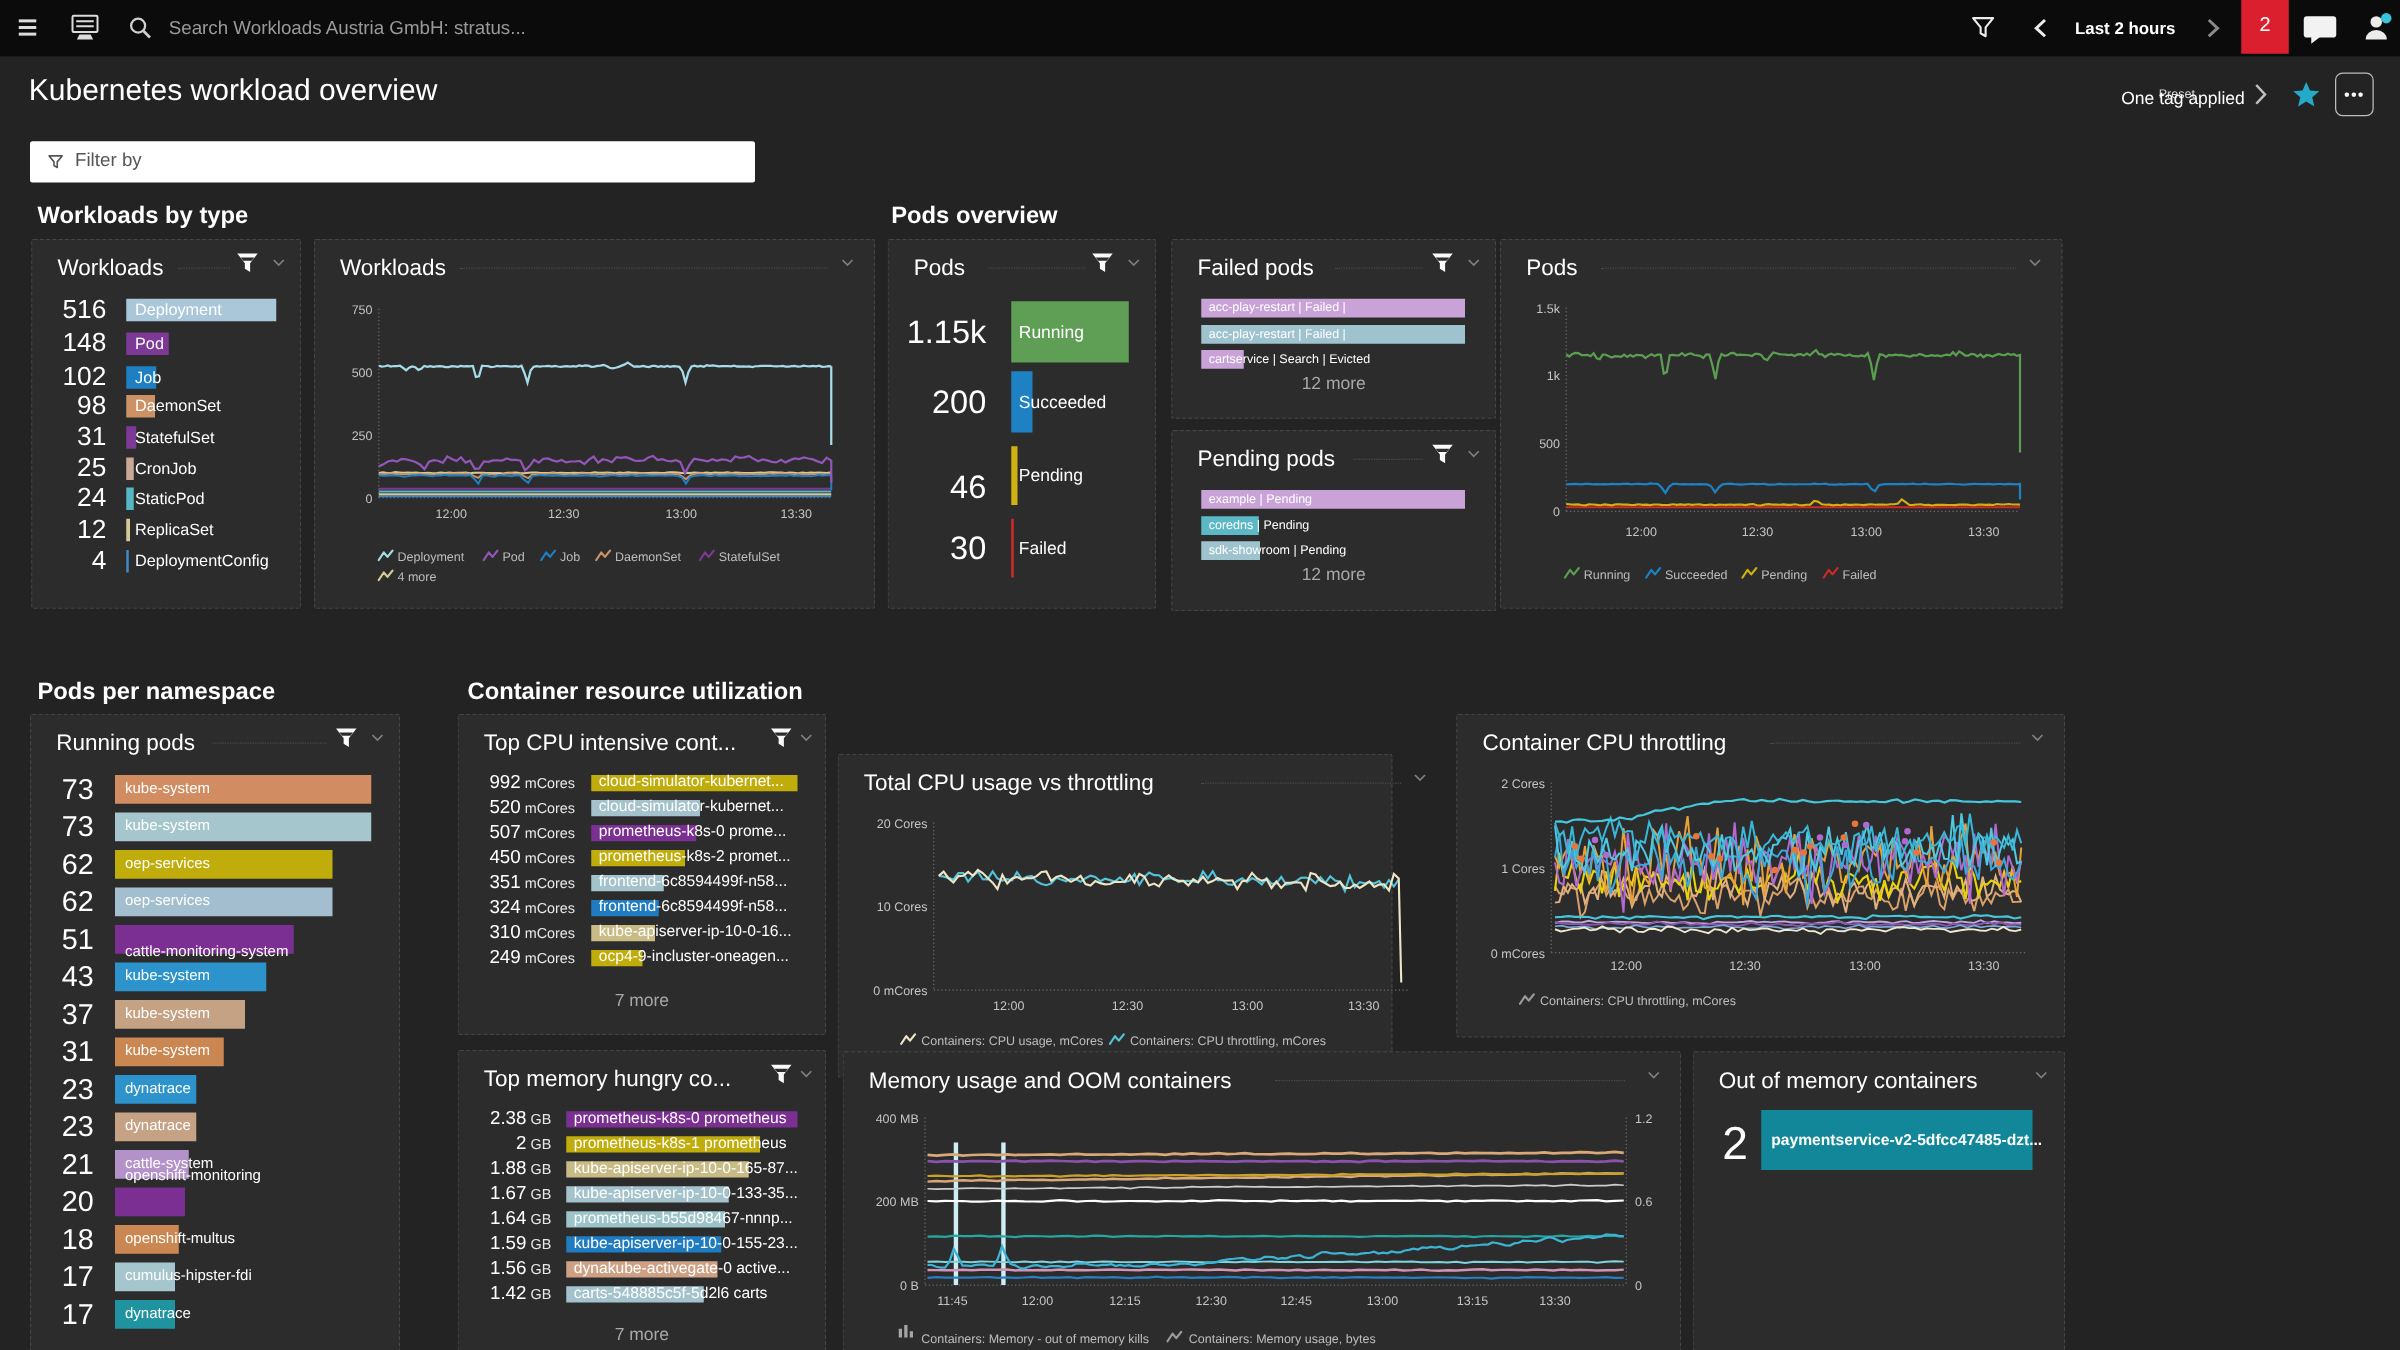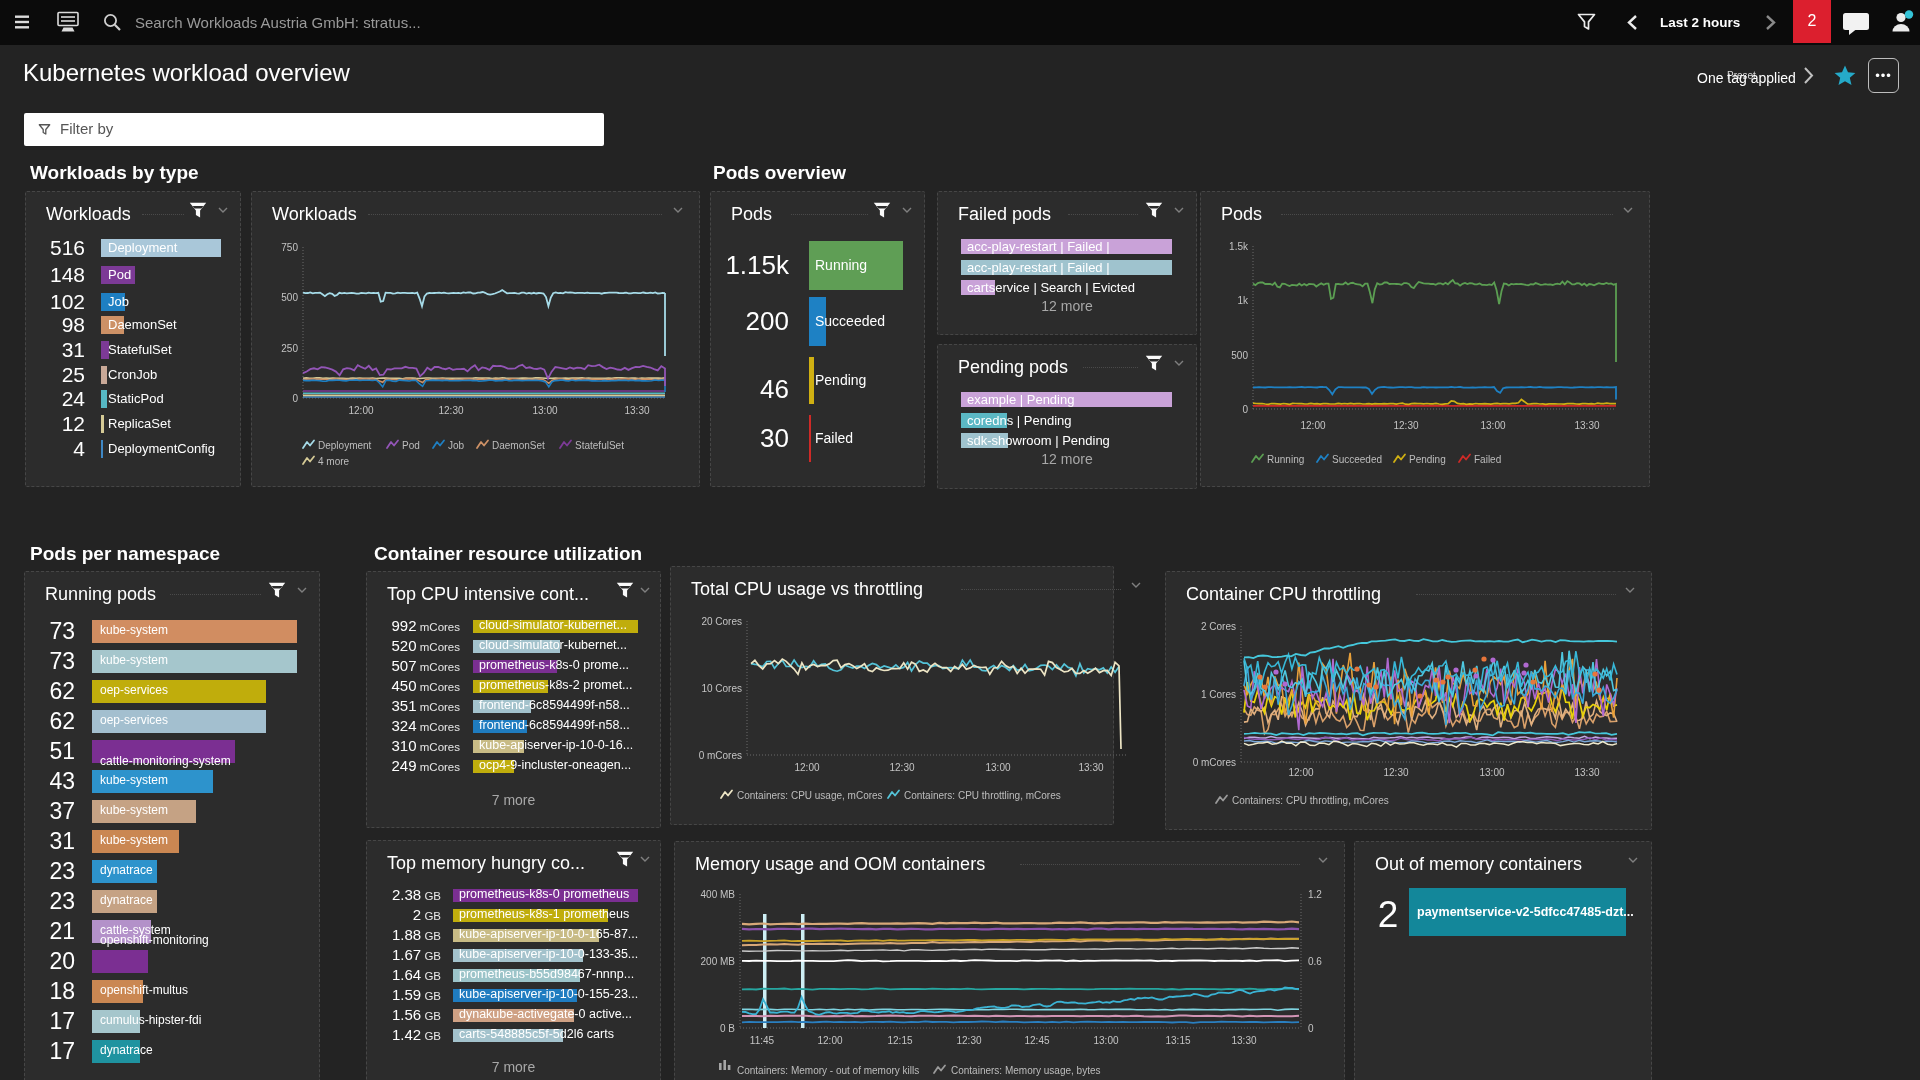--- a/index.html
+++ b/index.html
@@ -7,21 +7,21 @@
 .sec{position:absolute;font-size:19px;font-weight:bold;color:#fff}
 .card{position:absolute;background:#2c2c2c;border:1px dashed #464646;border-radius:2px}
 .ct{position:absolute;left:20px;top:12px;font-size:18px;color:#fff;white-space:nowrap}
 .tdots{position:absolute;top:22px;border-top:1px dotted #4a4a4a}
 .ax{font-size:10px;fill:#c4c4c4;font-family:"Liberation Sans",sans-serif}
 .lg{font-size:10px;fill:#bdbdbd;font-family:"Liberation Sans",sans-serif}
 .anum{position:absolute;left:0;width:59px;text-align:right;font-size:21px;color:#fff}
 .albl{position:absolute;left:82px;font-size:13px;color:#fff;white-space:nowrap}
 .cnum{position:absolute;left:0;width:78px;text-align:right;font-size:26px;color:#fff}
 .clbl{position:absolute;left:104px;font-size:14px;color:#fff;white-space:nowrap}
-.plbl{position:absolute;left:29px;font-size:13px;color:#fff;white-space:nowrap;line-height:15px}
+.plbl{position:absolute;left:29px;font-size:10px;color:#fff;white-space:nowrap;line-height:15px}
 .more{position:absolute;left:0;right:0;text-align:center;font-size:14px;color:#a8a8a8}
 .gnum{position:absolute;left:0;width:50px;text-align:right;font-size:23px;color:#fff}
 .glbl{position:absolute;left:75px;font-size:12px;color:#fff;white-space:nowrap}
 .hn{position:absolute;left:0;text-align:right;font-size:15px;color:#fff;white-space:nowrap}
 .hn span{font-size:11.5px;color:#e8e8e8}
 .hl{position:absolute;font-size:12.5px;color:#fff;white-space:nowrap}
 </style></head>
 <body>
 
 <div id="topbar">
@@ -329,21 +329,21 @@
     <div style="position:absolute;left:106px;top:147.5px;width:54px;height:13px;background:#1f7cc0"></div>
     <div class="hl" style="left:112px;top:146px">frontend-6c8594499f-n58...</div>
     <div class="hn" style="top:165px;width:93px">310<span> mCores</span></div>
     <div style="position:absolute;left:106px;top:167.5px;width:51px;height:13px;background:#c8bb85"></div>
     <div class="hl" style="left:112px;top:166px">kube-apiserver-ip-10-0-16...</div>
     <div class="hn" style="top:185px;width:93px">249<span> mCores</span></div>
     <div style="position:absolute;left:106px;top:187.5px;width:41px;height:13px;background:#c0ad0c"></div>
     <div class="hl" style="left:112px;top:186px">ocp4-9-incluster-oneagen...</div>
     <div class="more" style="top:220px">7 more</div>
   </div>
-<div class="card" style="left:670px;top:566px;width:444px;height:259px">
+<div class="card" style="left:670px;top:603px;width:444px;height:259px">
     <div class="ct">Total CPU usage vs throttling</div>
     <div class="tdots" style="left:290px;width:160px"></div>
     <svg style="position:absolute;left:460px;top:15px" width="10" height="7" viewBox="0 0 10 7">
       <polyline points="1,1 5,5 9,1" fill="none" stroke="#7f7f7f" stroke-width="1.4"></polyline>
     </svg>
     <svg width="488" height="259" style="position:absolute;left:0;top:0">
       <line x1="76" y1="54" x2="76" y2="188" stroke="#6b6b6b" stroke-dasharray="1,2"></line>
 <line x1="76" y1="188" x2="456" y2="188" stroke="#6b6b6b" stroke-dasharray="1,2"></line>
 <text x="71" y="58.0" text-anchor="end" class="ax">20 Cores</text>
 <text x="71" y="125.0" text-anchor="end" class="ax">10 Cores</text>

